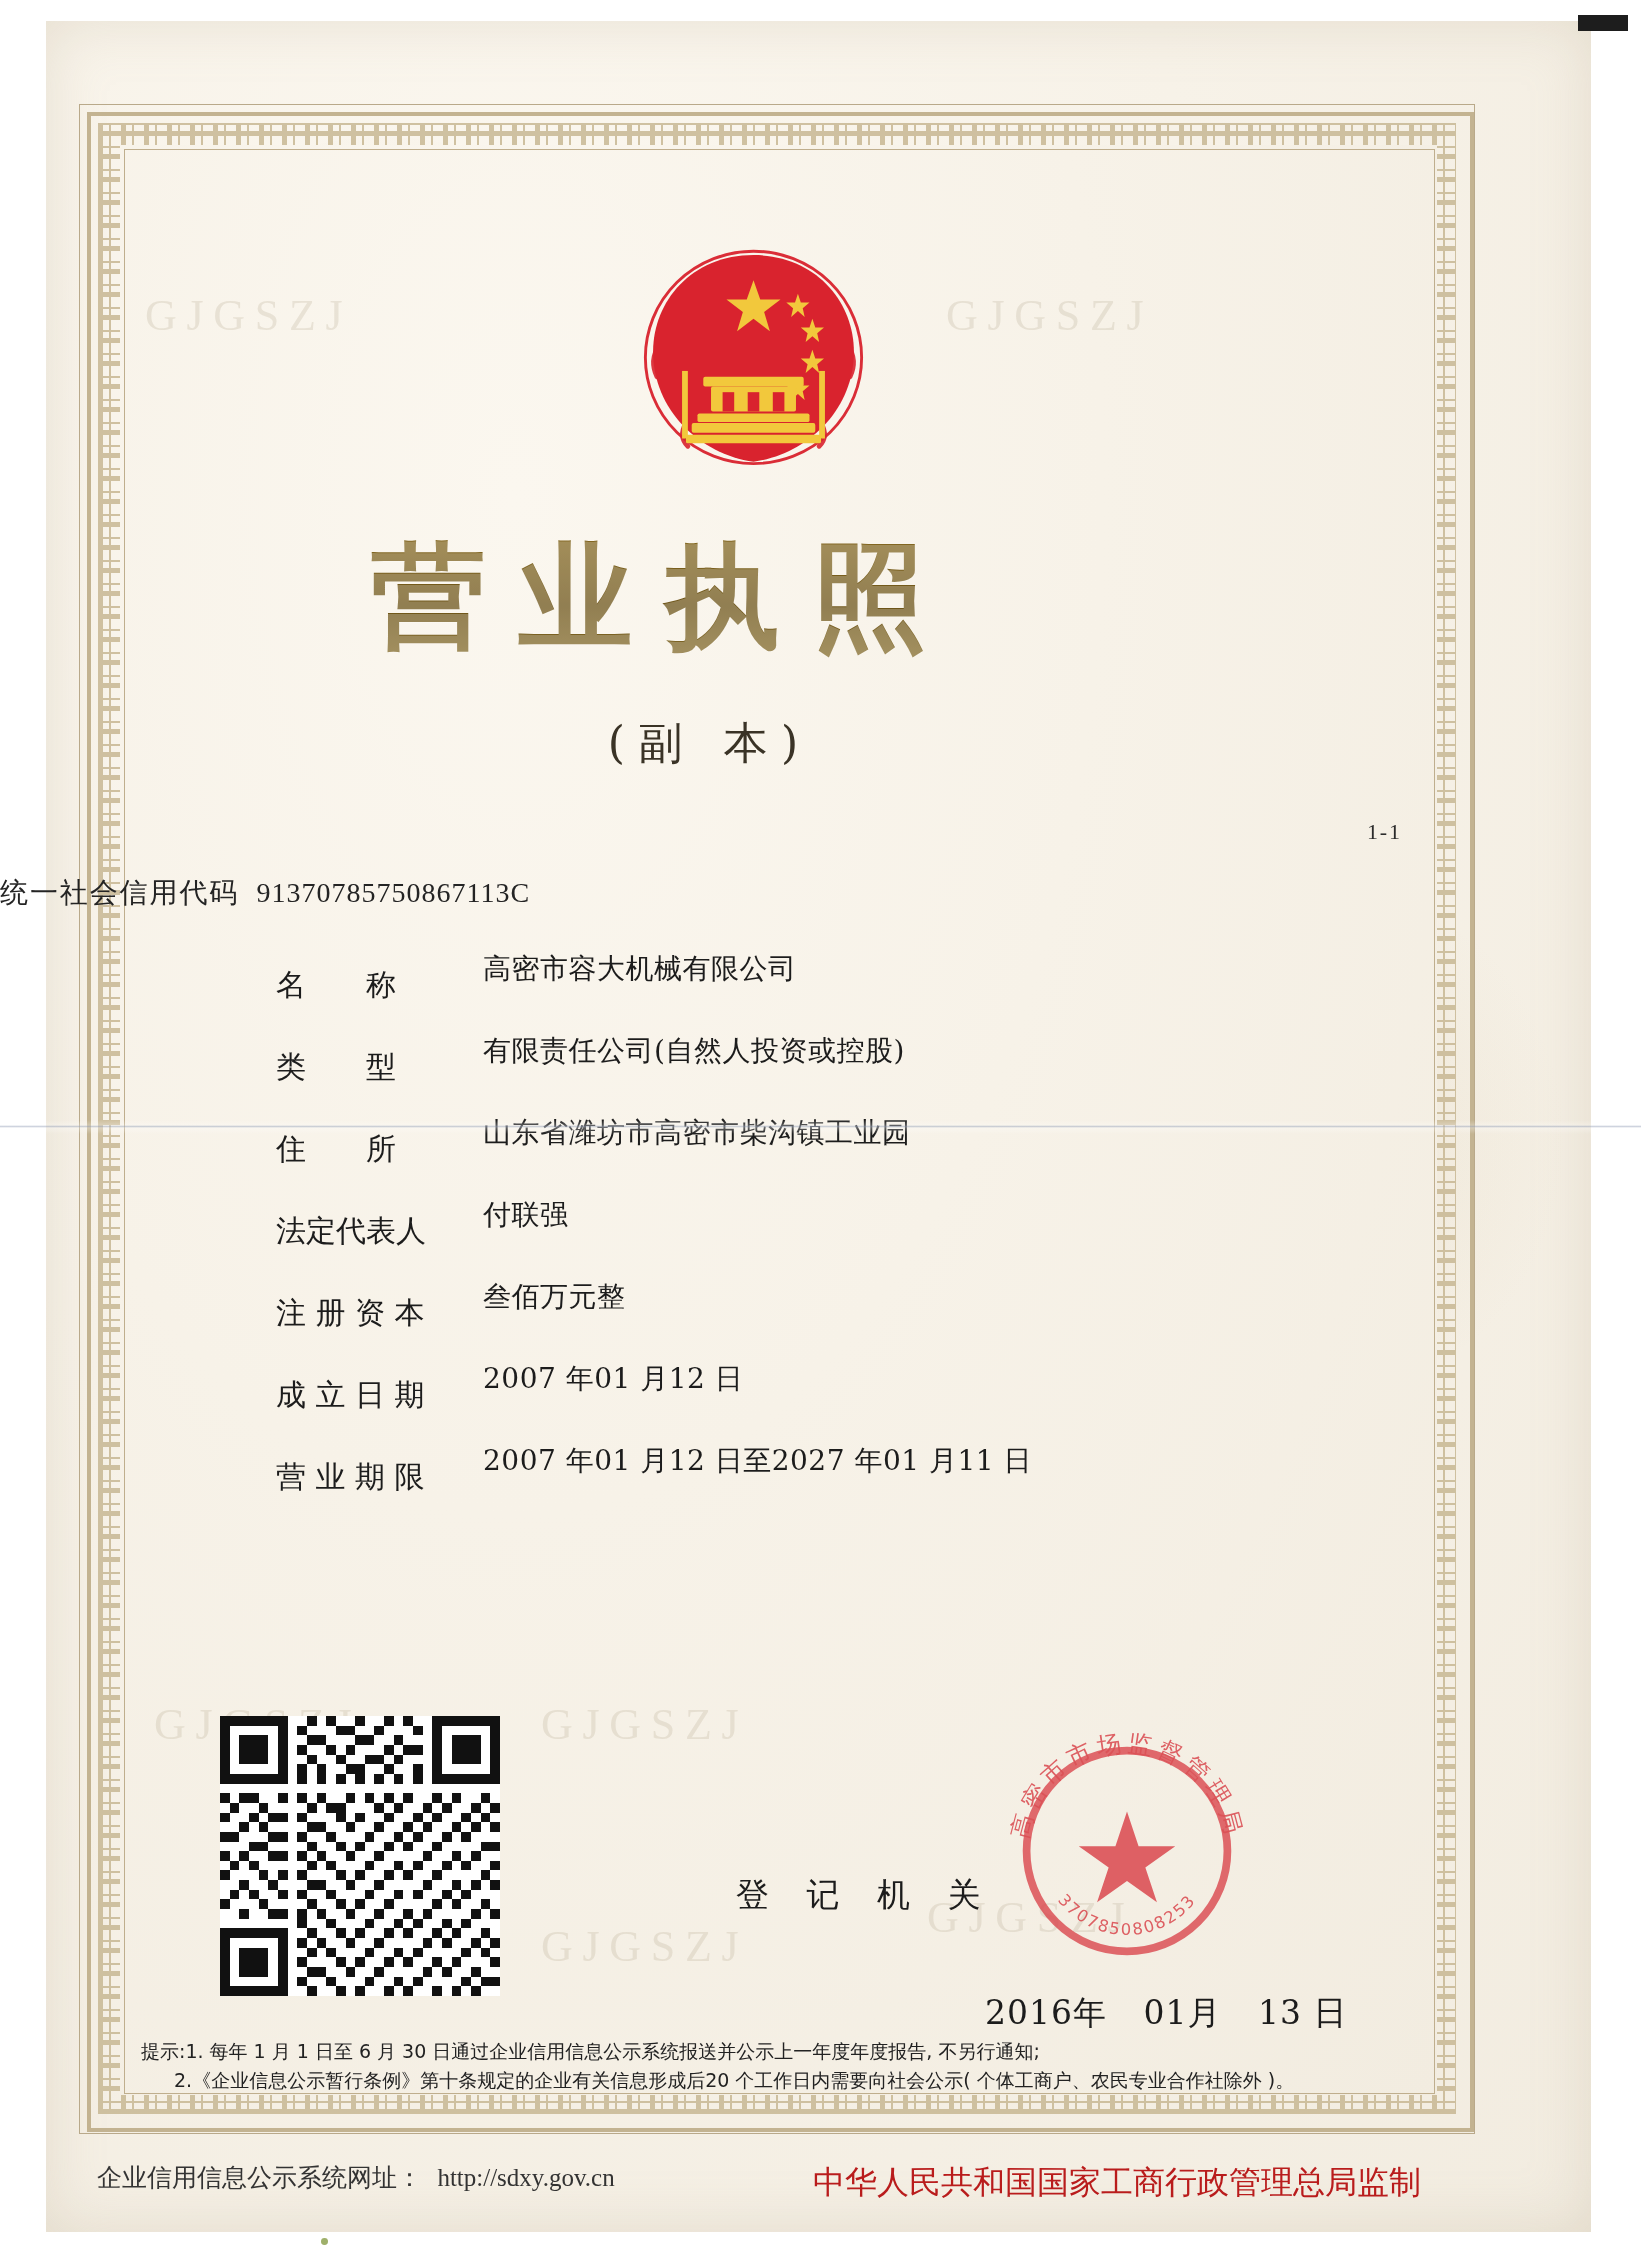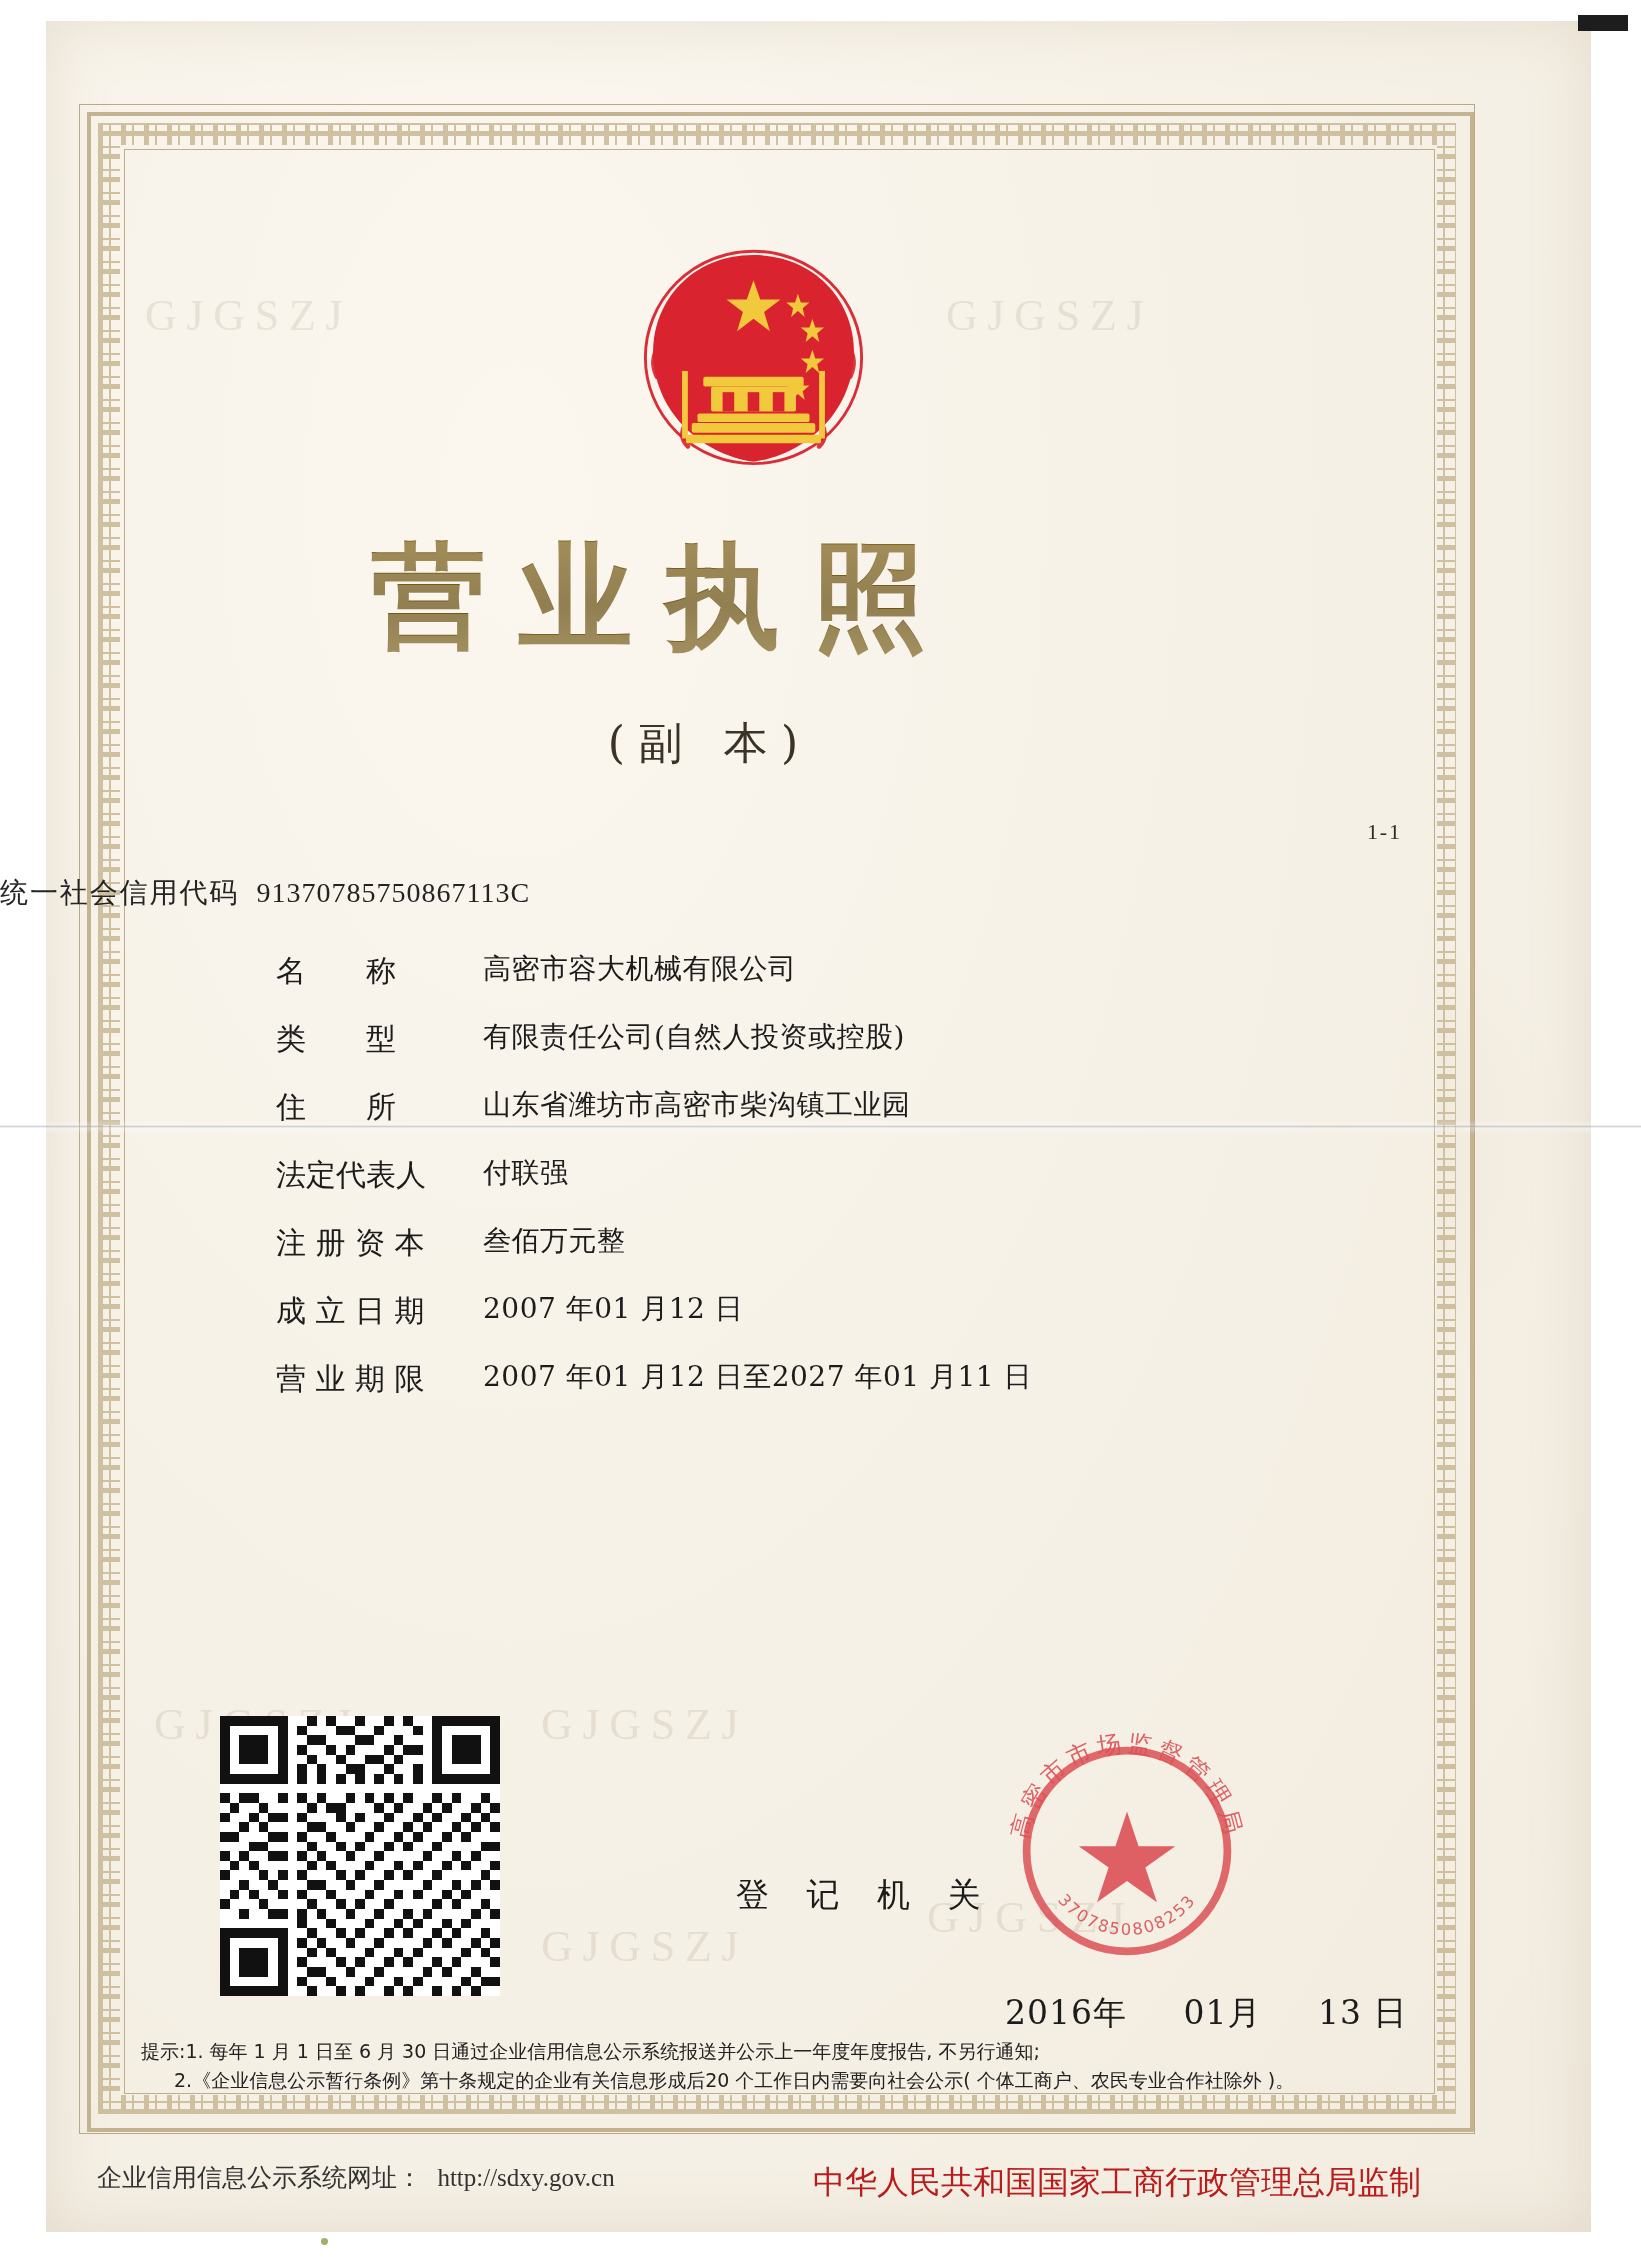--- a/index.html
+++ b/index.html
@@ -213,20 +213,21 @@
     align-items: flex-start;
     margin-bottom: 27px;
   }
   .row .label {
     width: 207px;
     flex: 0 0 207px;
     font-size: 30px;
     color: #1c1c1c;
     font-family: "DejaVu Serif", "Liberation Serif", serif;
     letter-spacing: 0px;
+    margin-top: 14px;
   }
   .row .value {
     flex: 1 1 auto;
     font-size: 28px;
     color: #1c1c1c;
     font-family: "DejaVu Serif", "Liberation Serif", serif;
     line-height: 1.28;
     letter-spacing: 0.5px;
   }
   .row.scope .value {
@@ -264,21 +265,21 @@
   }
   .date-line {
     position: absolute;
     left: 985px;
     top: 1991px;
     font-size: 33px;
     color: #1c1c1c;
     letter-spacing: 1px;
     font-family: "DejaVu Serif", "Liberation Serif", serif;
   }
-  .date-line span { margin-right: 25px; margin-left: 20px; }
+  .date-line span { margin-right: 25px; }
 
   
   .notes {
     position: absolute;
     left: 141px;
     top: 2037px;
     width: 1284px;
     font-size: 19px;
     line-height: 1.55;
     color: #222;

